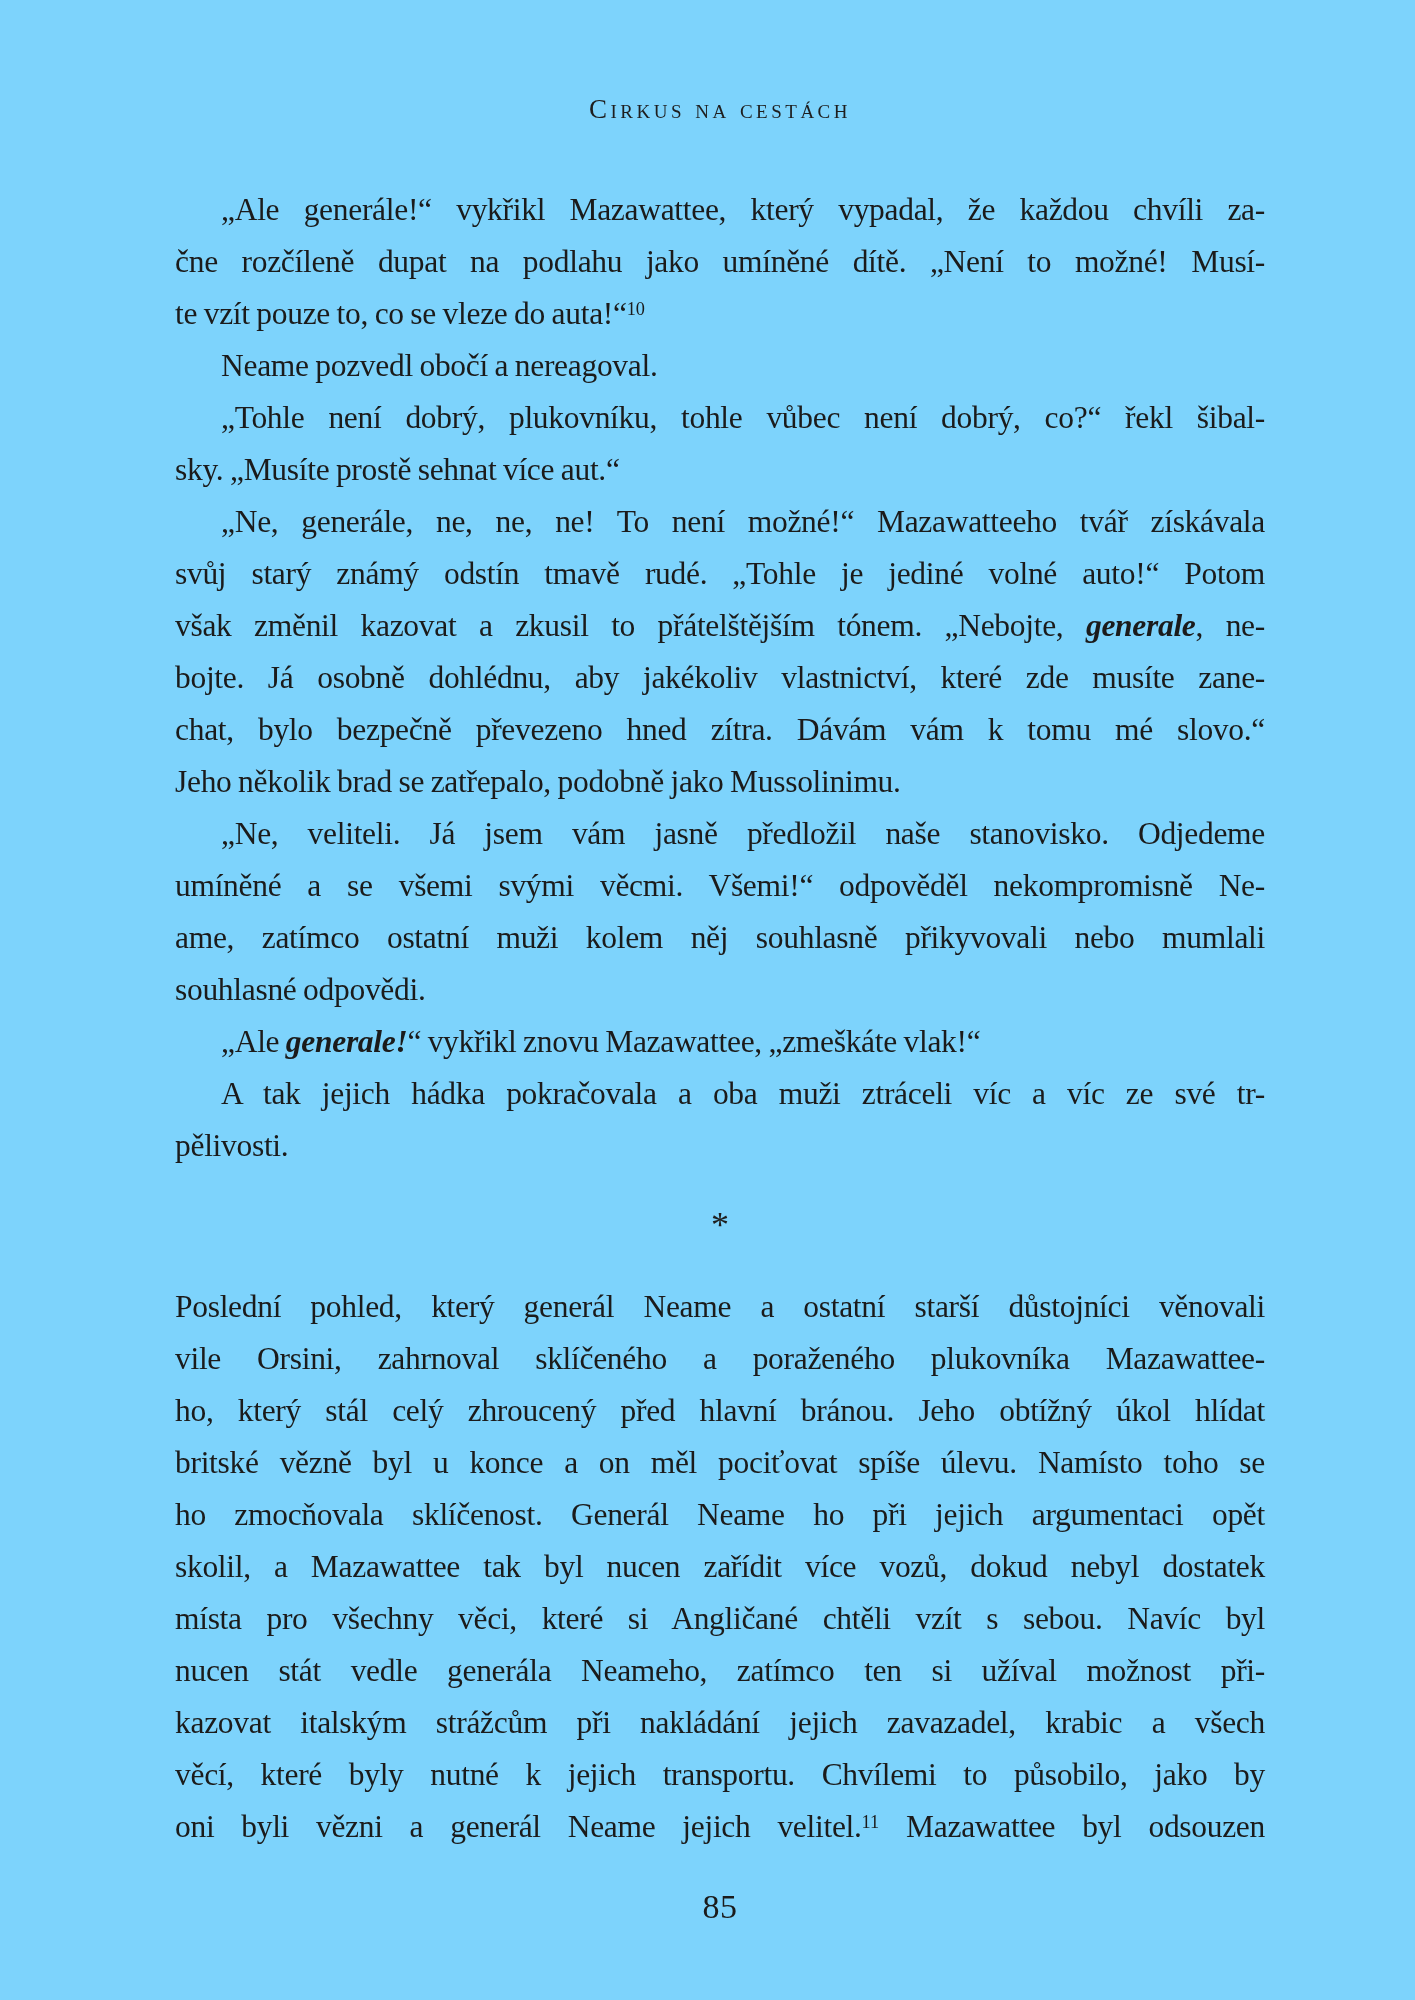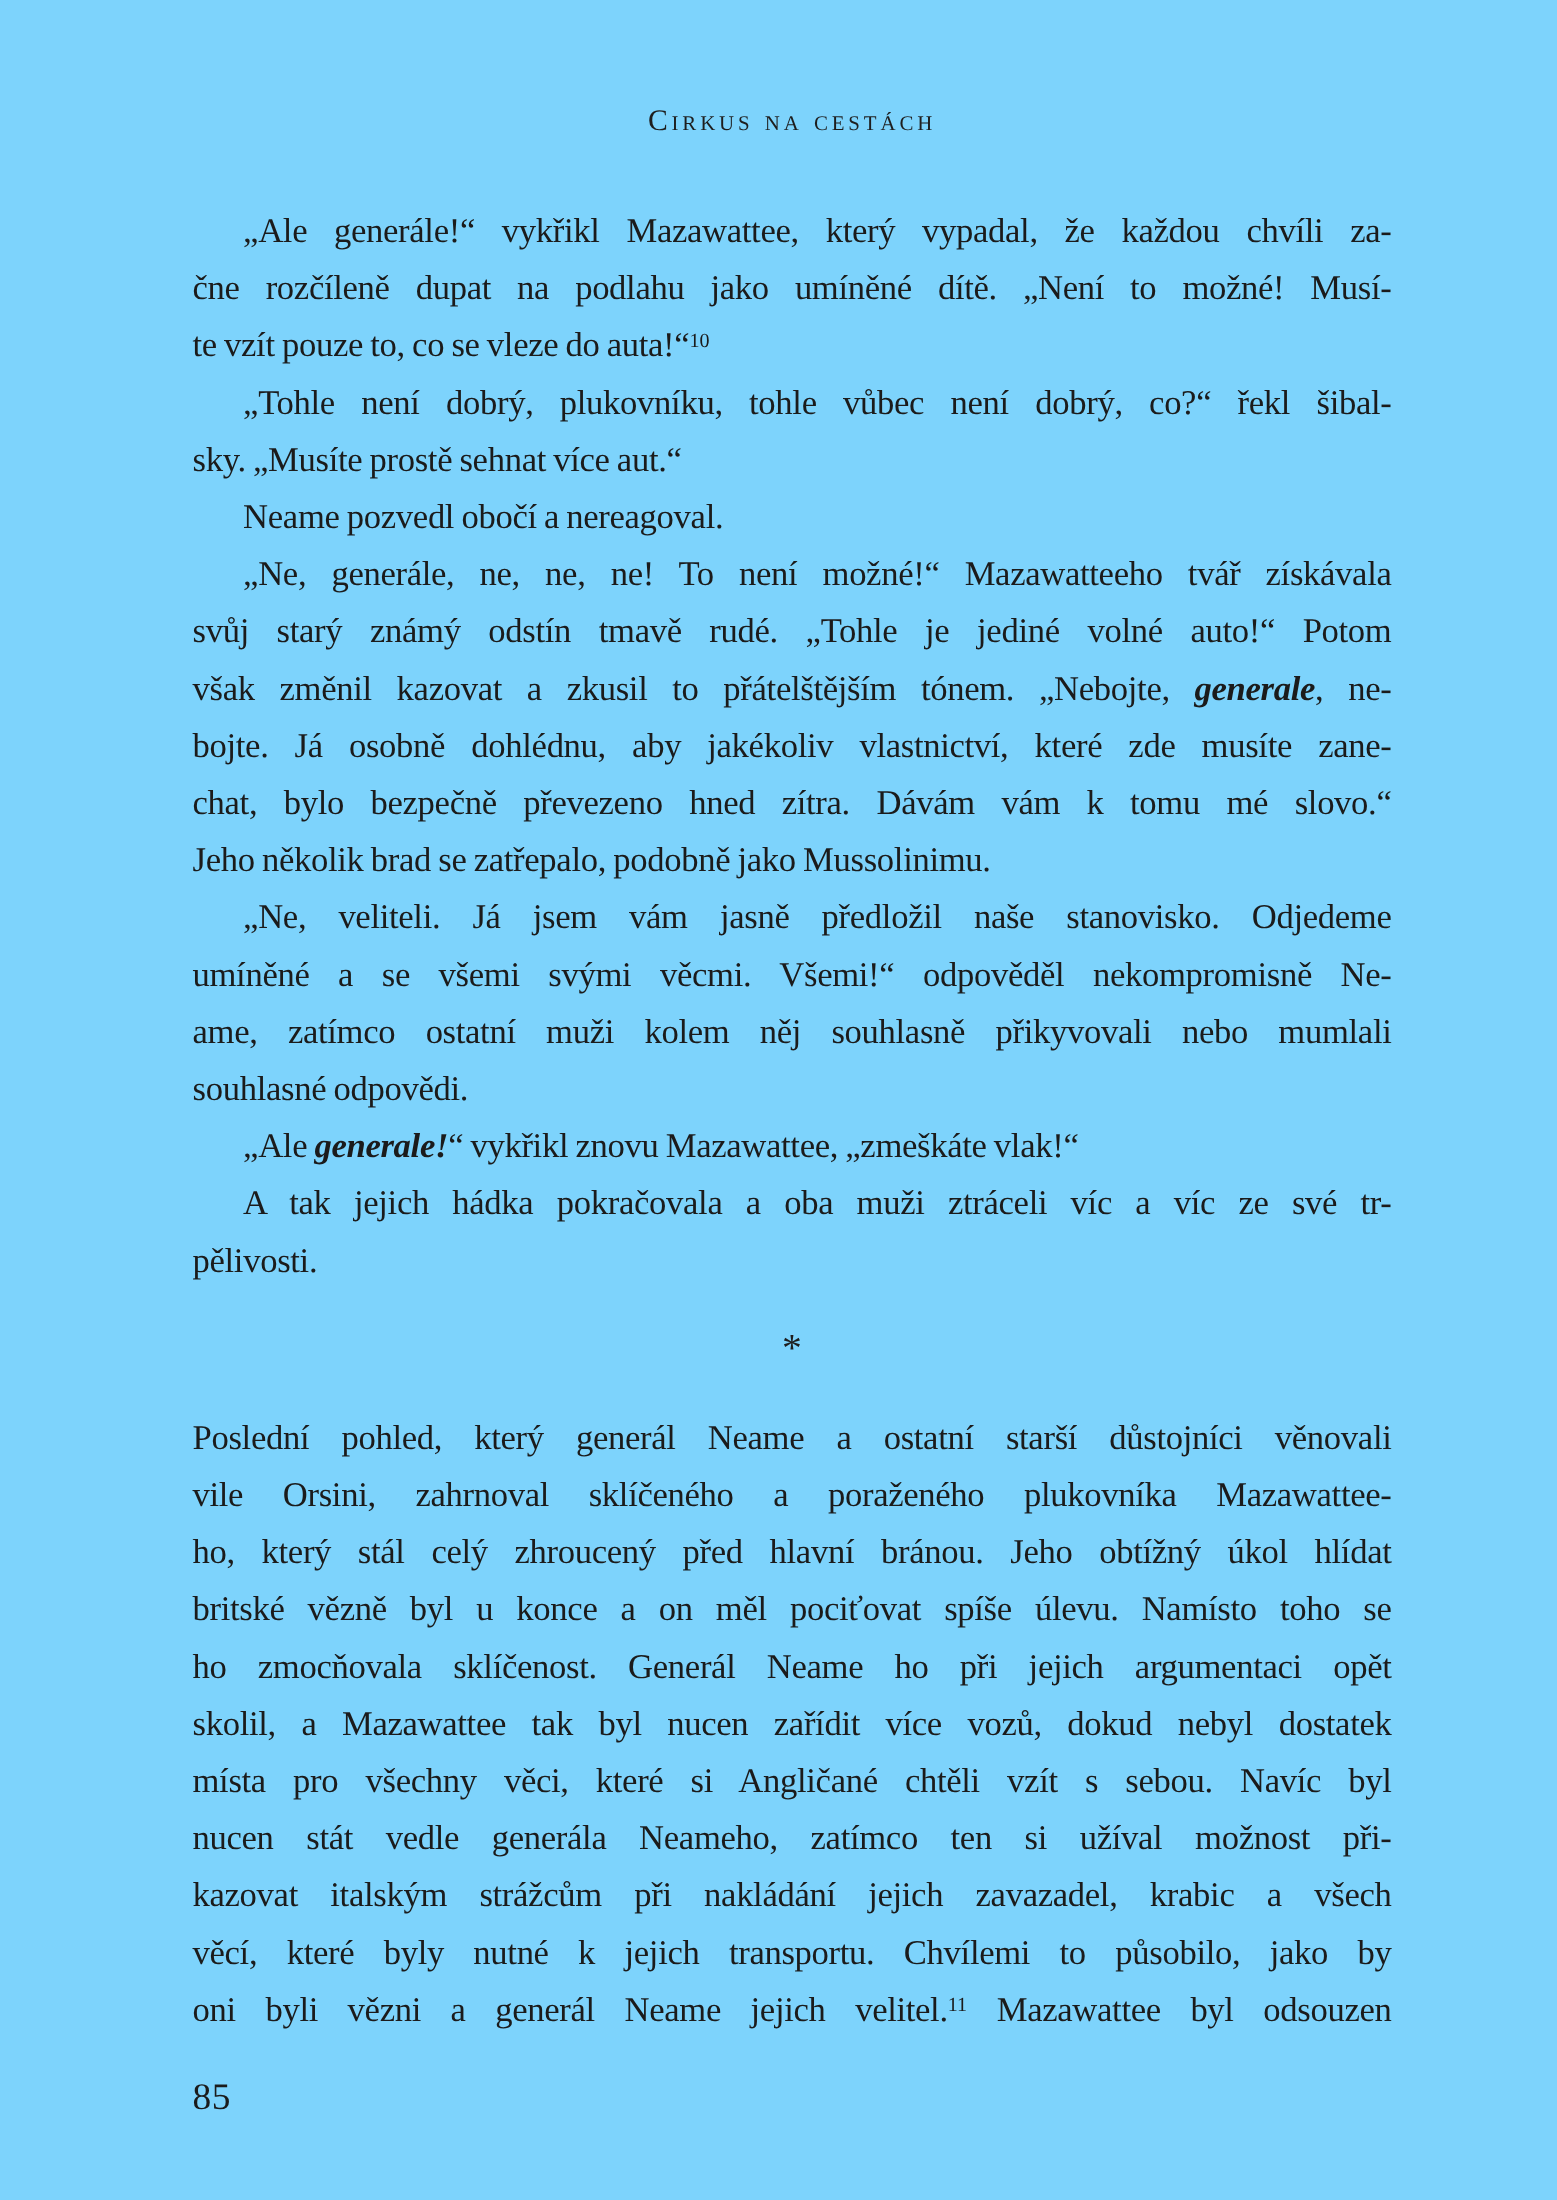--- a/index.html
+++ b/index.html
@@ -76,45 +76,45 @@
     font-size: 36px;
     color: #1e1e1e;
   }
   .page-number {
     position: absolute;
     top: 1884px;
     left: 175px;
     width: 1090px;
     height: 46px;
     line-height: 46px;
-    text-align: left;
+    text-align: center;
     font-size: 34px;
     letter-spacing: 0.5px;
     color: #1b1b1b;
   }
 </style>
 </head>
 <body>
 
 <div class="page">
 
   <div class="running-head">Cirkus na cestách</div>
 
   <div class="text-block" id="block-0">
       <div class="para">
         <div class="line indent"><span>„Ale generále!“ vykřikl Mazawattee, který vypadal, že každou chvíli za-</span></div>
         <div class="line"><span>čne rozčíleně dupat na podlahu jako umíněné dítě. „Není to možné! Musí-</span></div>
         <div class="line last"><span>te vzít pouze to, co se vleze do auta!“</span><span class="seg-sup">10</span></div>
       </div>
       <div class="para">
+        <div class="line last indent"><span>Neame pozvedl obočí a nereagoval.</span></div>
+      </div>
+      <div class="para">
         <div class="line indent"><span>„Tohle není dobrý, plukovníku, tohle vůbec není dobrý, co?“ řekl šibal-</span></div>
         <div class="line last"><span>sky. „Musíte prostě sehnat více aut.“</span></div>
-      </div>
-      <div class="para">
-        <div class="line last indent"><span>Neame pozvedl obočí a nereagoval.</span></div>
       </div>
       <div class="para">
         <div class="line indent"><span>„Ne, generále, ne, ne, ne! To není možné!“ Mazawatteeho tvář získávala</span></div>
         <div class="line"><span>svůj starý známý odstín tmavě rudé. „Tohle je jediné volné auto!“ Potom</span></div>
         <div class="line"><span>však změnil kazovat a zkusil to přátelštějším tónem. „Nebojte, </span><span class="seg-i">generale</span><span>, ne-</span></div>
         <div class="line"><span>bojte. Já osobně dohlédnu, aby jakékoliv vlastnictví, které zde musíte zane-</span></div>
         <div class="line"><span>chat, bylo bezpečně převezeno hned zítra. Dávám vám k tomu mé slovo.“</span></div>
         <div class="line last"><span>Jeho několik brad se zatřepalo, podobně jako Mussolinimu.</span></div>
       </div>
       <div class="para">

